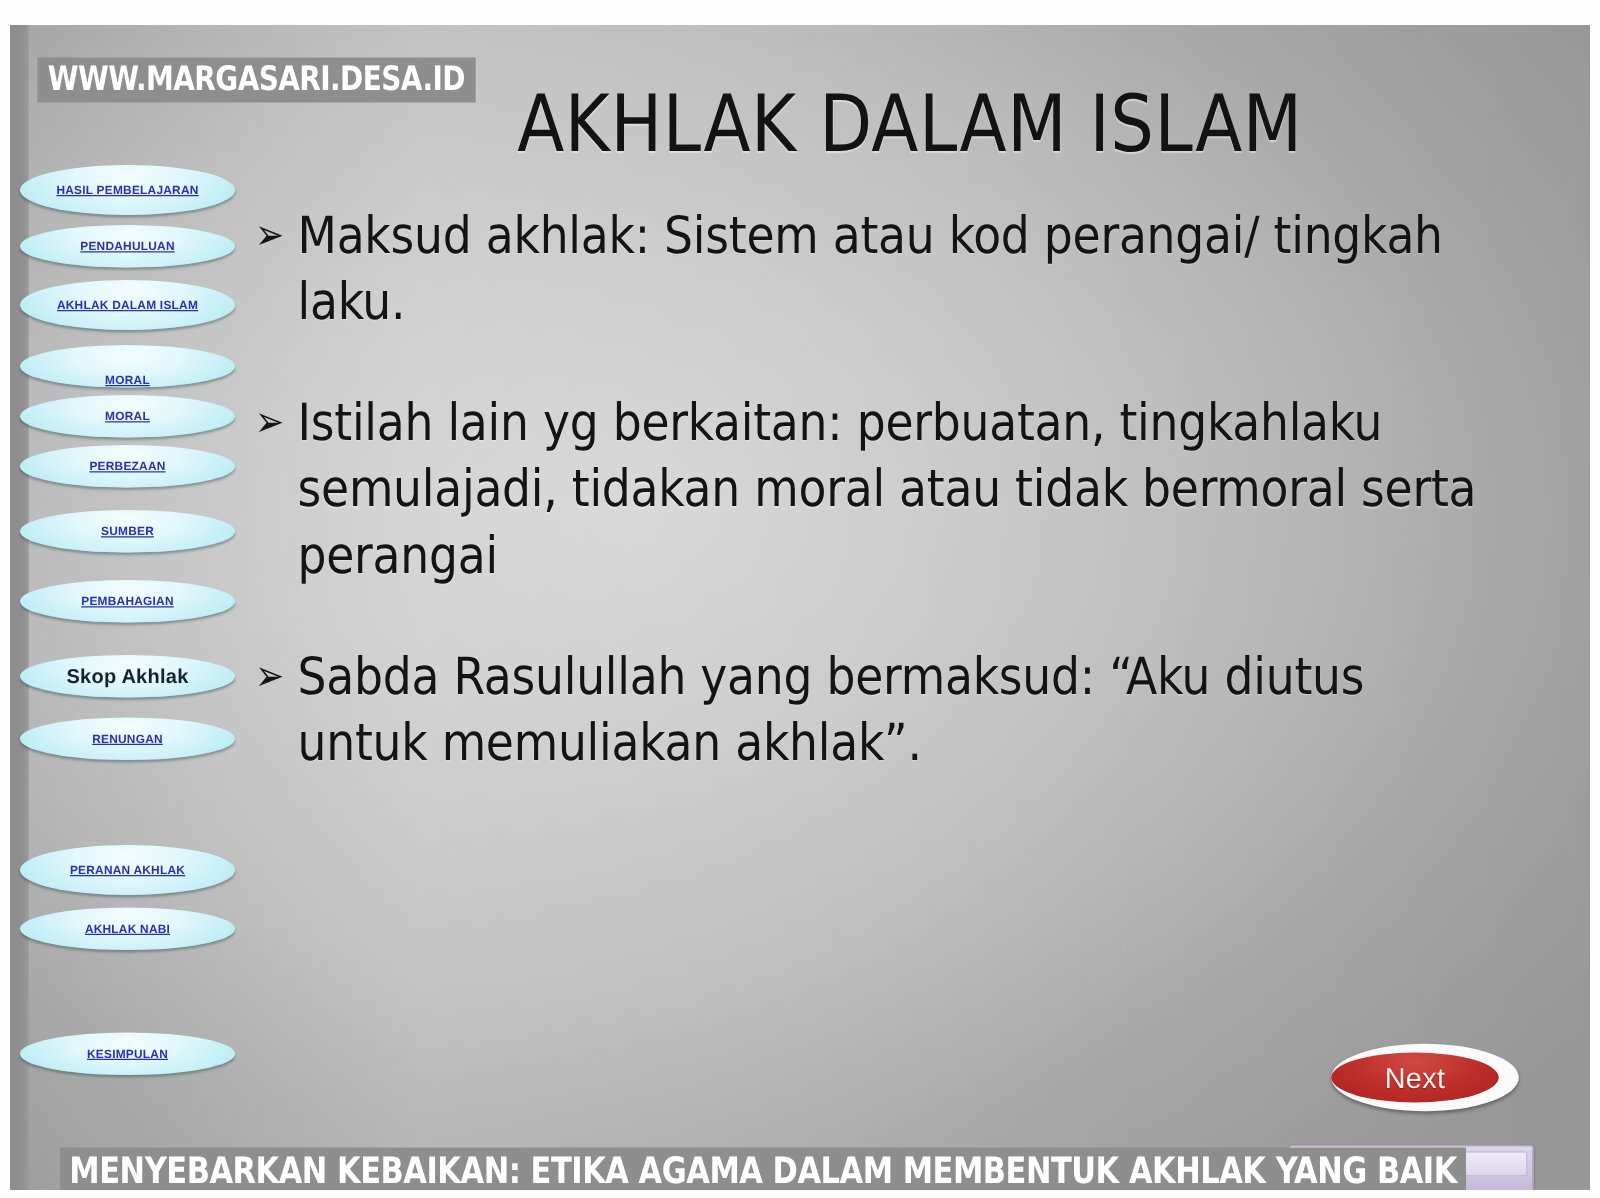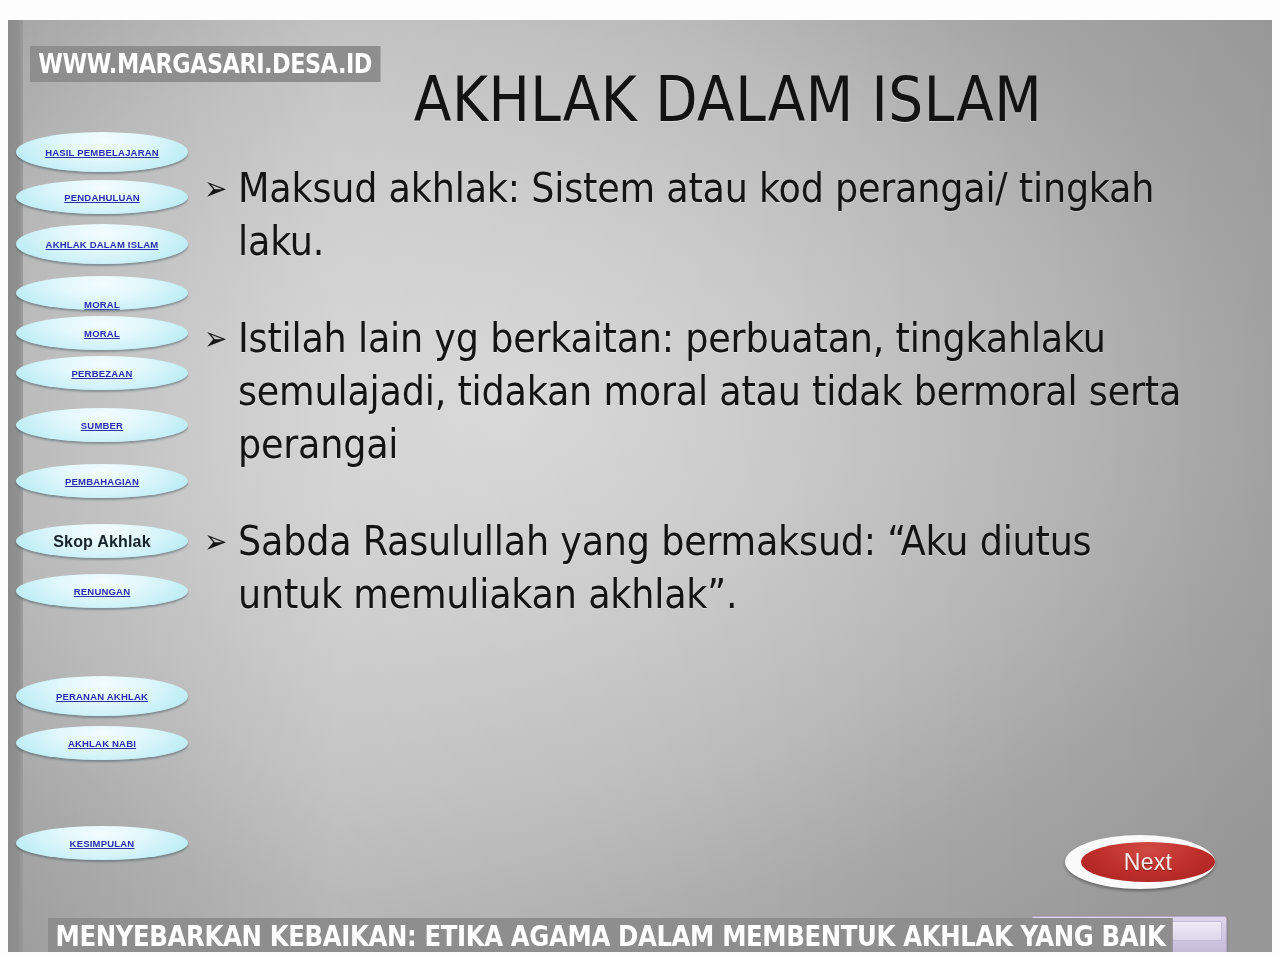--- a/index.html
+++ b/index.html
@@ -178,21 +178,21 @@
     position: absolute;
     left: 1057px;
     top: 815px;
     width: 150px;
     height: 54px;
     border-radius: 50% / 50%;
     background: #fafafa;
     box-shadow: 0 2px 3px rgba(0,0,0,0.35);
     display: flex;
     align-items: center;
-    justify-content: flex-end;
+    justify-content: flex-start;
     cursor: pointer;
   }
   #next-button-inner {
     width: 134px;
     height: 40px;
     border-radius: 50% / 50%;
     background:
       radial-gradient(ellipse 90% 140% at 50% 18%,
         #d04a43 0%,
         #c0302c 38%,

